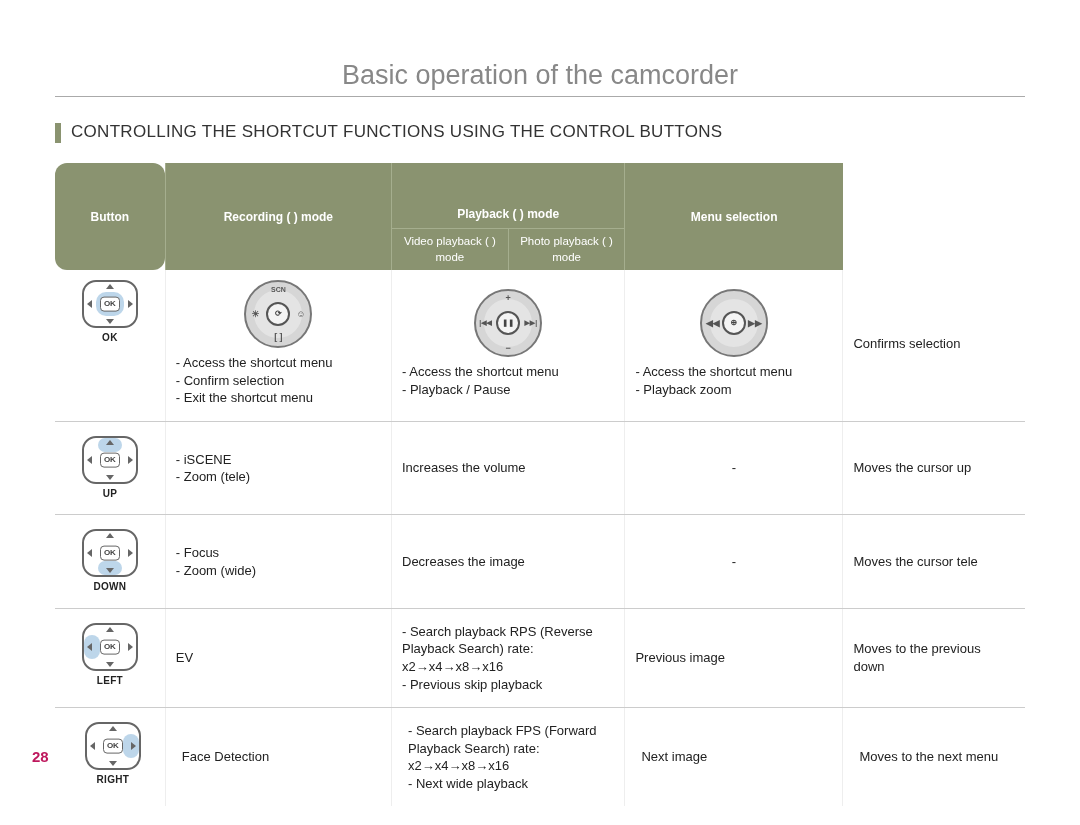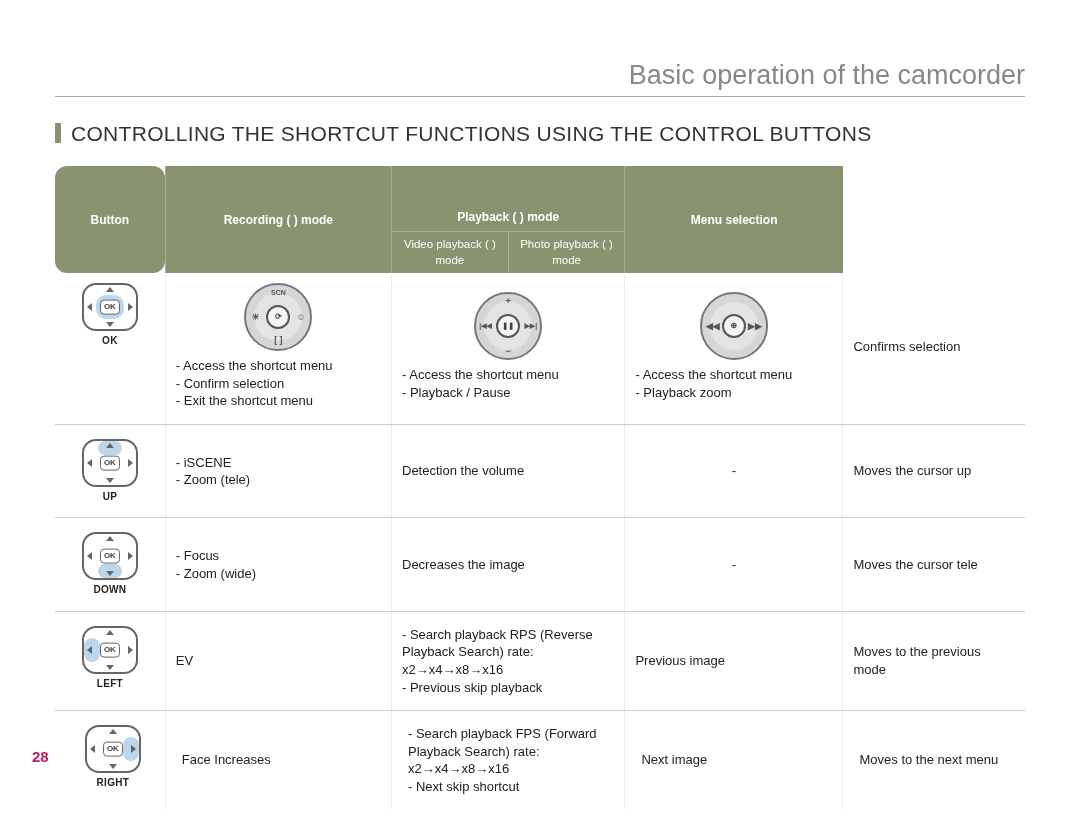--- a/index.html
+++ b/index.html
@@ -11,42 +11,42 @@
     width: 1080px;
     height: 825px;
     box-sizing: border-box;
     position: relative;
   }
   .page {
     padding: 60px 55px 30px 55px;
     box-sizing: border-box;
   }
   .chapter {
-    text-align: right;
+    text-align: center;
     font-size: 27px;
     color: #888;
     font-weight: 400;
     padding-bottom: 5px;
     border-bottom: 1px solid #aaa;
     margin-bottom: 25px;
   }
   .section-title-row {
     display: flex;
     align-items: flex-start;
     margin-bottom: 20px;
   }
   .section-bar {
     width: 6px;
     height: 20px;
     background: #8a9370;
     margin-right: 10px;
     margin-top: 1px;
   }
   .section-title {
-    font-size: 21px;
+    font-size: 17px;
     letter-spacing: 0.3px;
     color: #333;
   }
 
   
   .tbl {
     display: table;
     width: 100%;
     border-collapse: collapse;
   }
@@ -269,21 +269,21 @@
           <div class="pad-ok">OK</div>
         </div>
         <div class="btn-label">UP</div>
       </div>
       <div class="tcell col-rec">
         <ul class="nobul">
           <li>iSCENE</li>
           <li>Zoom (tele)</li>
         </ul>
       </div>
-      <div class="tcell col-vid">Detection the volume</div>
+      <div class="tcell col-vid">Increases the volume</div>
       <div class="tcell col-pho center-dash">-</div>
       <div class="tcell col-menu">Moves the cursor up</div>
     </div>
 
     <div class="trow body-row">
       <div class="tcell col-btn">
         <div class="pad">
           <div class="pad-body"></div>
           <div class="hl hl-down"></div>
           <div class="tri up"></div>
@@ -319,41 +319,41 @@
         <div class="btn-label">LEFT</div>
       </div>
       <div class="tcell col-rec">EV</div>
       <div class="tcell col-vid">
         <ul class="nobul">
           <li>Search playback RPS (Reverse Playback Search) rate: x2→x4→x8→x16</li>
           <li>Previous skip playback</li>
         </ul>
       </div>
       <div class="tcell col-pho">Previous image</div>
-      <div class="tcell col-menu">Moves to the previous mode</div>
+      <div class="tcell col-menu">Moves to the previous down</div>
     </div>
 
     <div class="trow body-row last">
       <div class="tcell col-btn">
         <div class="pad">
           <div class="pad-body"></div>
           <div class="hl hl-right"></div>
           <div class="tri up"></div>
             <div class="tri down"></div>
             <div class="tri left"></div>
             <div class="tri right"></div>
           <div class="pad-ok">OK</div>
         </div>
         <div class="btn-label">RIGHT</div>
       </div>
-      <div class="tcell col-rec">Face Increases</div>
+      <div class="tcell col-rec">Face Detection</div>
       <div class="tcell col-vid">
         <ul class="nobul">
           <li>Search playback FPS (Forward Playback Search) rate: x2→x4→x8→x16</li>
-          <li>Next skip shortcut</li>
+          <li>Next wide playback</li>
         </ul>
       </div>
       <div class="tcell col-pho">Next image</div>
       <div class="tcell col-menu">Moves to the next menu</div>
     </div>
 
   </div>
 </div>
 
 <div class="pagenum">28</div>

